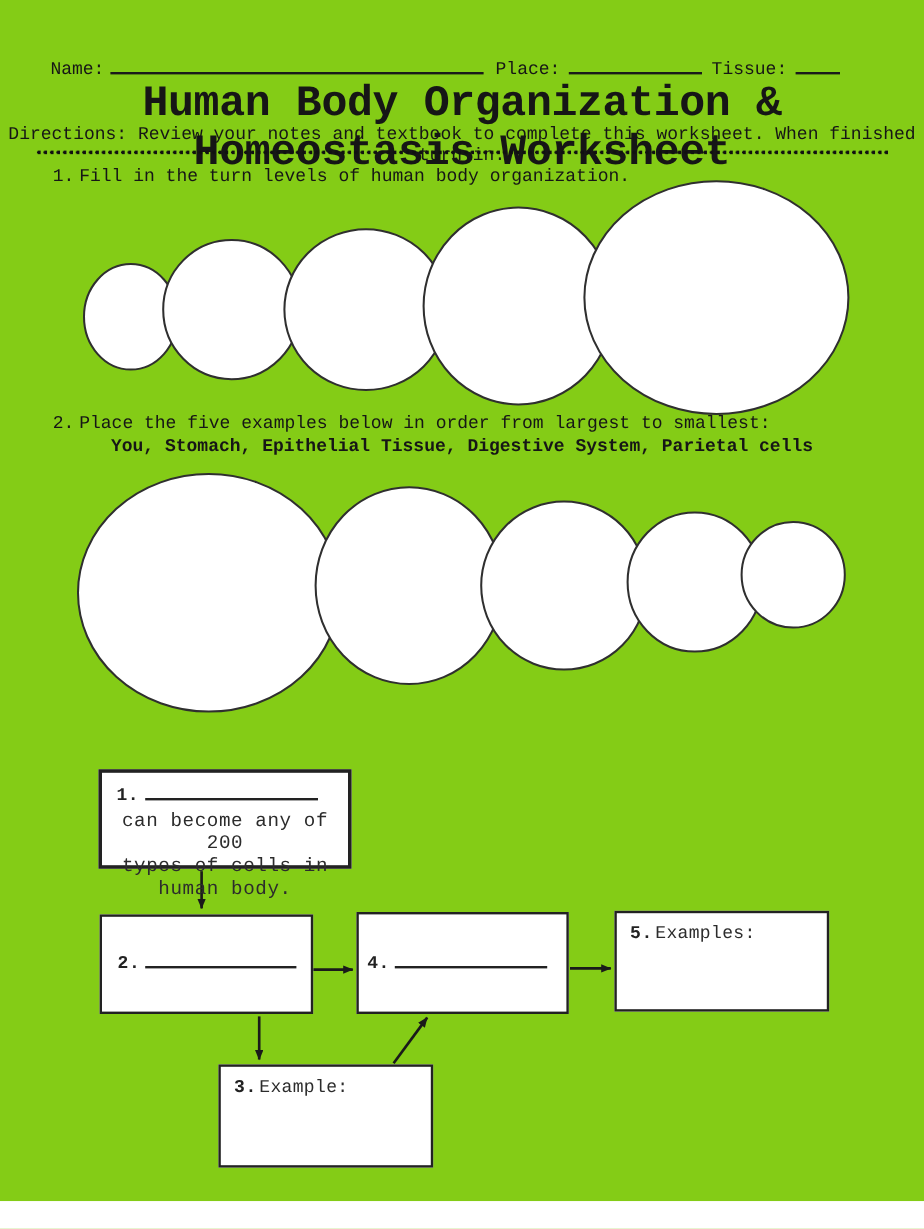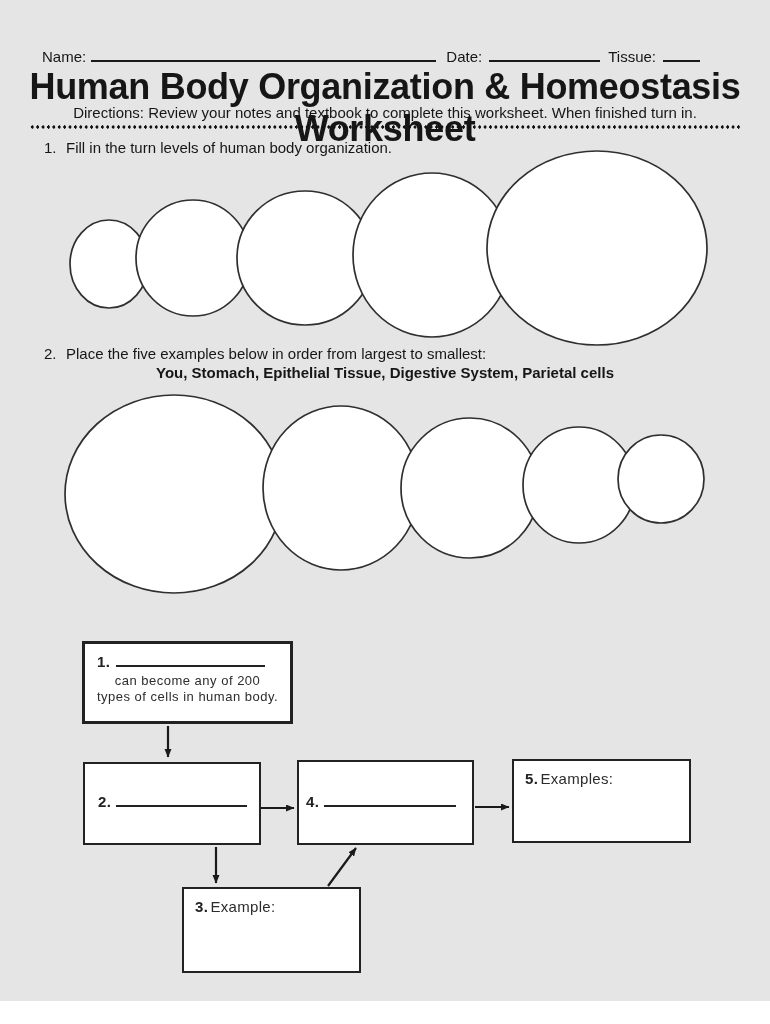--- a/index.html
+++ b/index.html
@@ -1,19 +1,19 @@
 <!DOCTYPE html>
 <html><head>
 <meta charset="utf-8">
 <style>
   html,body{margin:0;padding:0;background:#ffffff;}
   .page{
     position:relative; width:770px; height:1001px; margin:0 auto;
-    background:#e5e5e5; overflow:hidden;
-    font-family:Liberation Sans, sans-serif; color:#161616;
+    background:#84cc16; overflow:hidden;
+    font-family:Liberation Mono, monospace; color:#161616;
   }
   
   .header-row{
     position:absolute; top:46px; left:42px; right:70px;
     display:flex; align-items:baseline; font-size:15px;
   }
   .blank{border-bottom:2px solid #1a1a1a; height:14px; display:inline-block;}
   .blank.name{flex:1; margin:0 10px 0 5px;}
   .blank.date{width:111px; margin:0 8px 0 7px;}
   .blank.period{width:37px; margin-left:7px;}
@@ -54,36 +54,36 @@
   .fc-row{display:flex; align-items:baseline;}
   .fc-num{font-weight:bold; font-size:15px; letter-spacing:0.5px;}
   .fc-blank{flex:1; border-bottom:2px solid #222; height:0.9em;}
   .box1 .fc-row{padding:7px 25px 0 12px;}
   .box1 .fc-blank{margin-left:5px;}
   .box2 .fc-row{padding:27px 12px 0 13px;}
   .box2 .fc-blank{margin-left:4px;}
   .box4 .fc-row{padding:29px 16px 0 7px;}
   .box4 .fc-blank{margin-left:4px;}
   .fc-caption{
-    text-align:center; font-size:13px; letter-spacing:0.5px;
+    text-align:center; font-size:16px; letter-spacing:0.5px;
     line-height:1.18; color:#2c2c2c; padding-top:3px;
   }
   .fc-caption + .fc-caption{padding-top:0;}
   .fc-labelrow{padding:9px 8px 0 11px; align-items:baseline;}
   .fc-label{font-size:15px; letter-spacing:0.3px; margin-left:2px; color:#2c2c2c;}
 </style>
 </head>
 <body>
 
 <div class="page">
 
   <div class="header-row">
     <span class="hdr-label">Name:</span>
     <span class="blank name"></span>
-    <span class="hdr-label">Date:</span>
+    <span class="hdr-label">Place:</span>
     <span class="blank date"></span>
     <span class="hdr-label">Tissue:</span>
     <span class="blank period"></span>
   </div>
 
   <div class="title">Human Body Organization &amp; Homeostasis Worksheet</div>
   <div class="directions">Directions: Review your notes and textbook to complete this worksheet. When finished turn in.</div>
   <div class="dotted-rule"></div>
 
   <div class="question q1-label">

